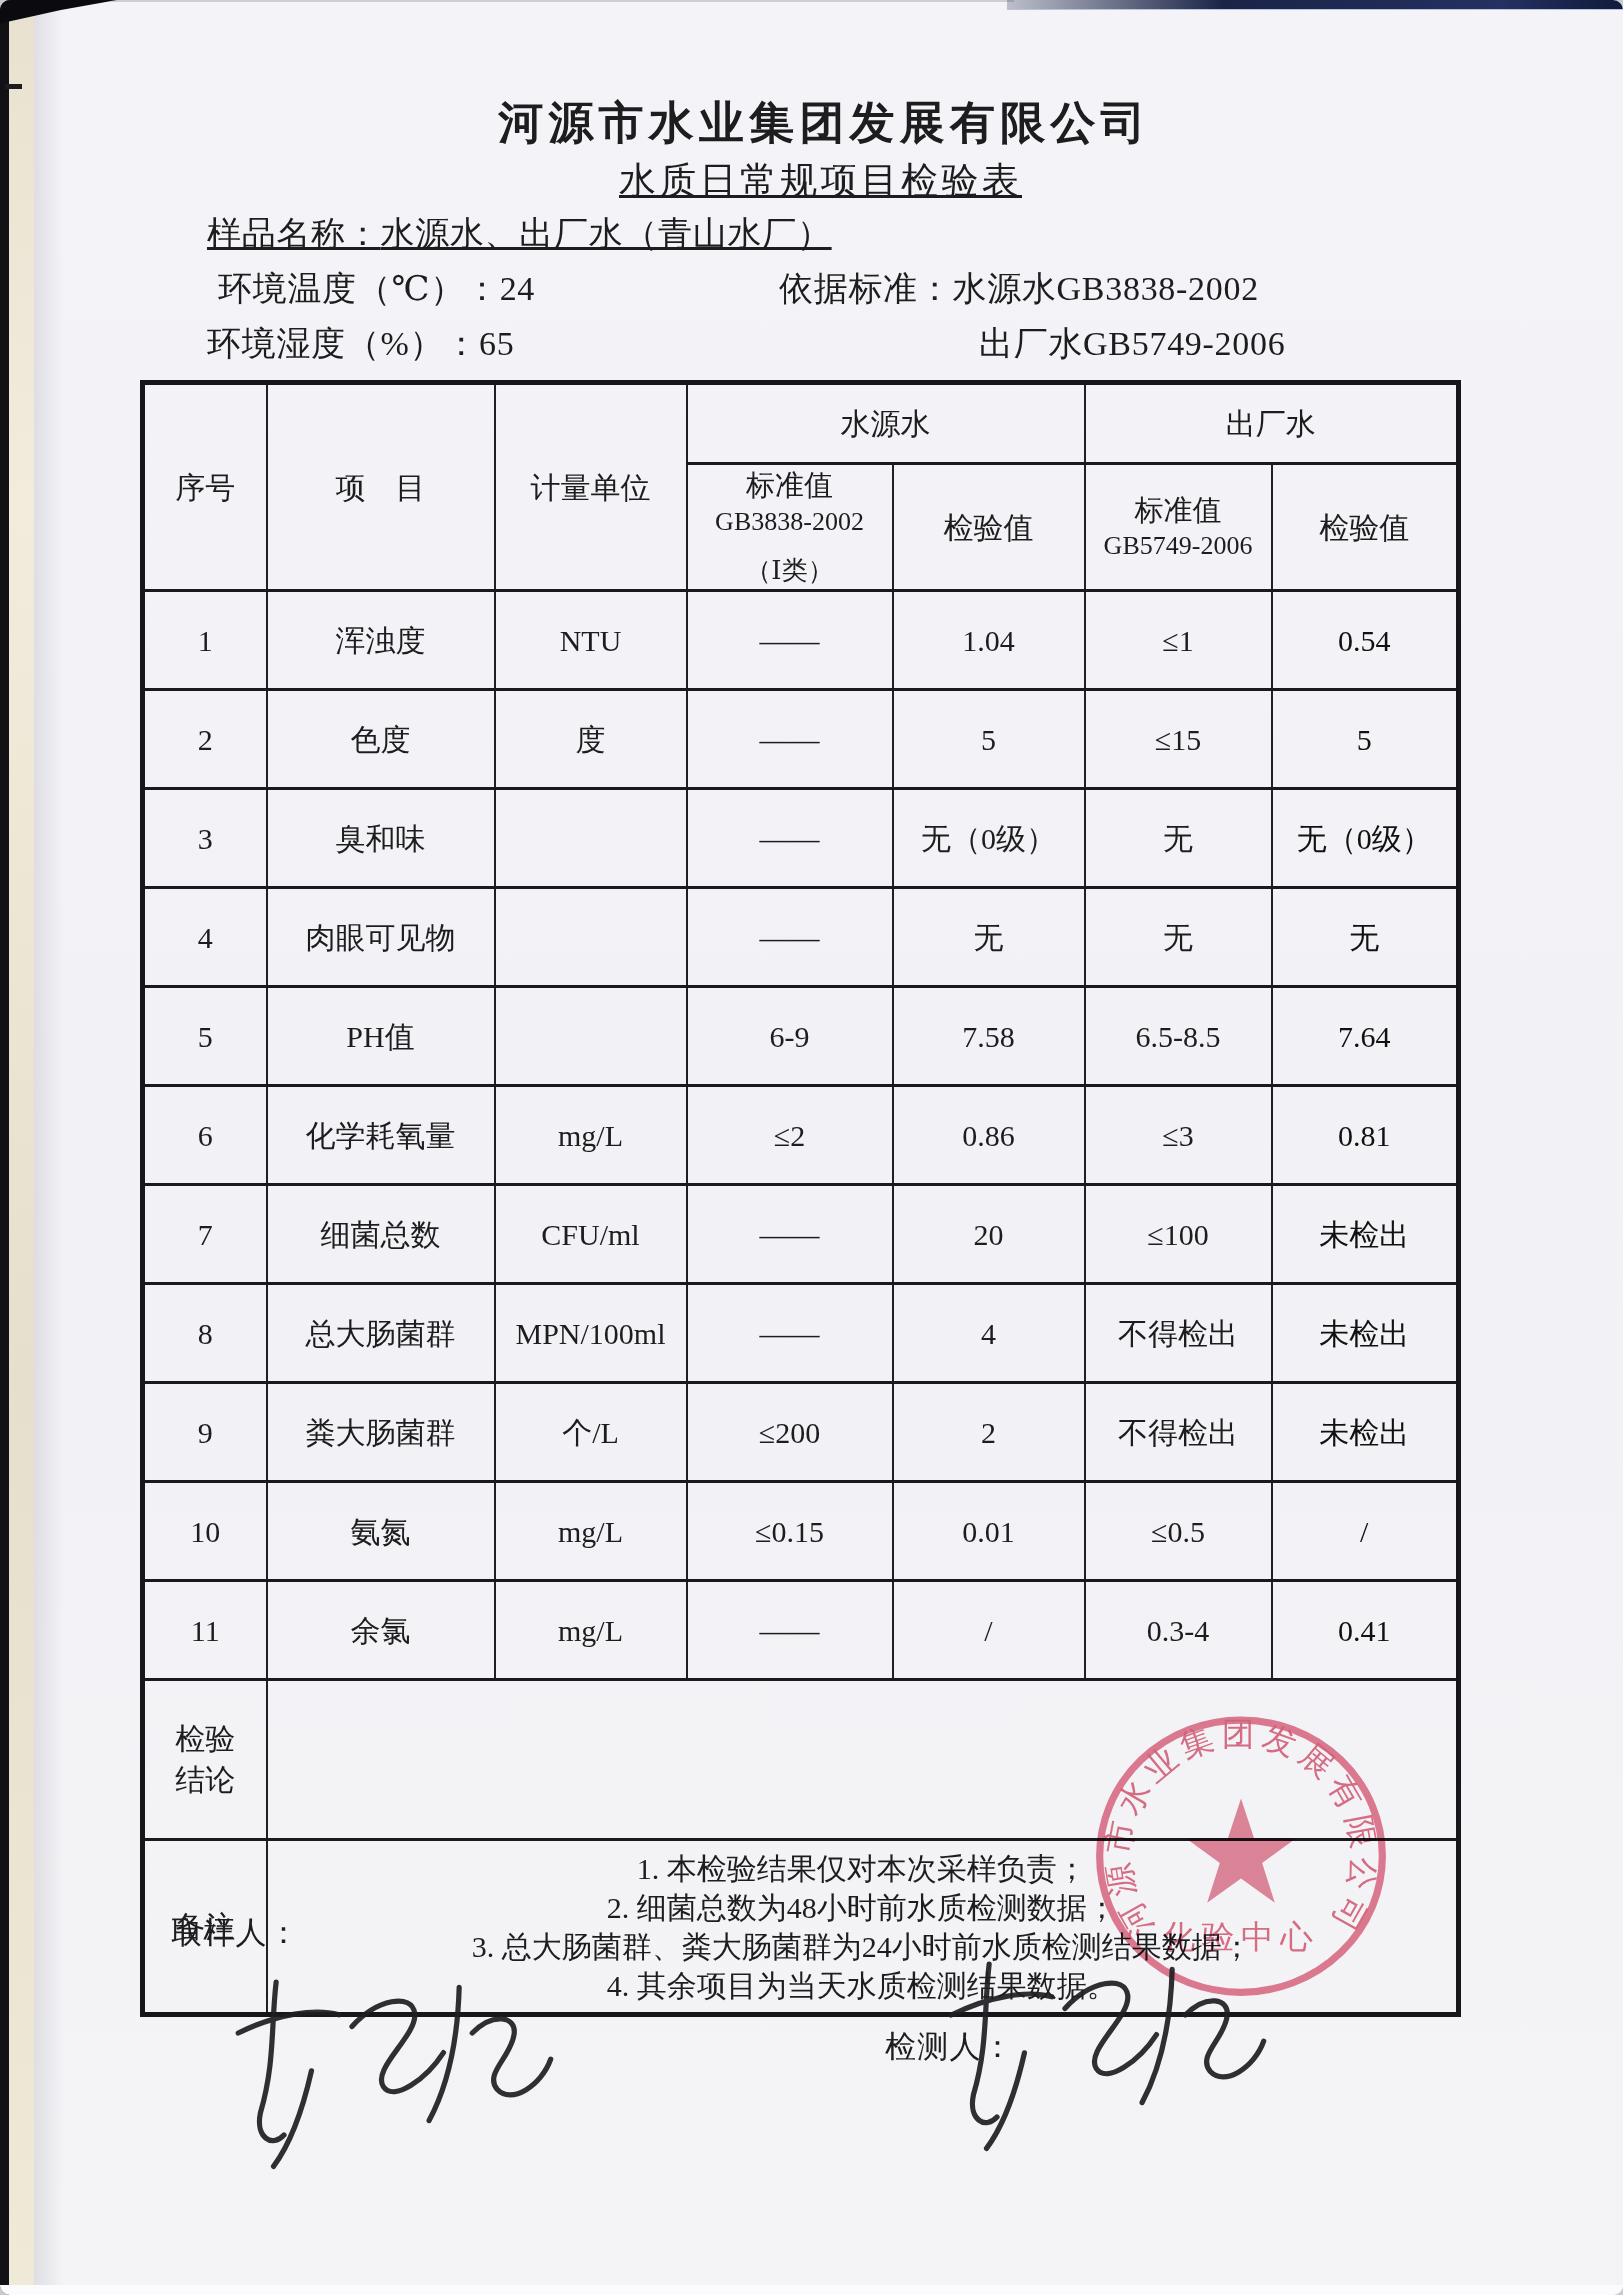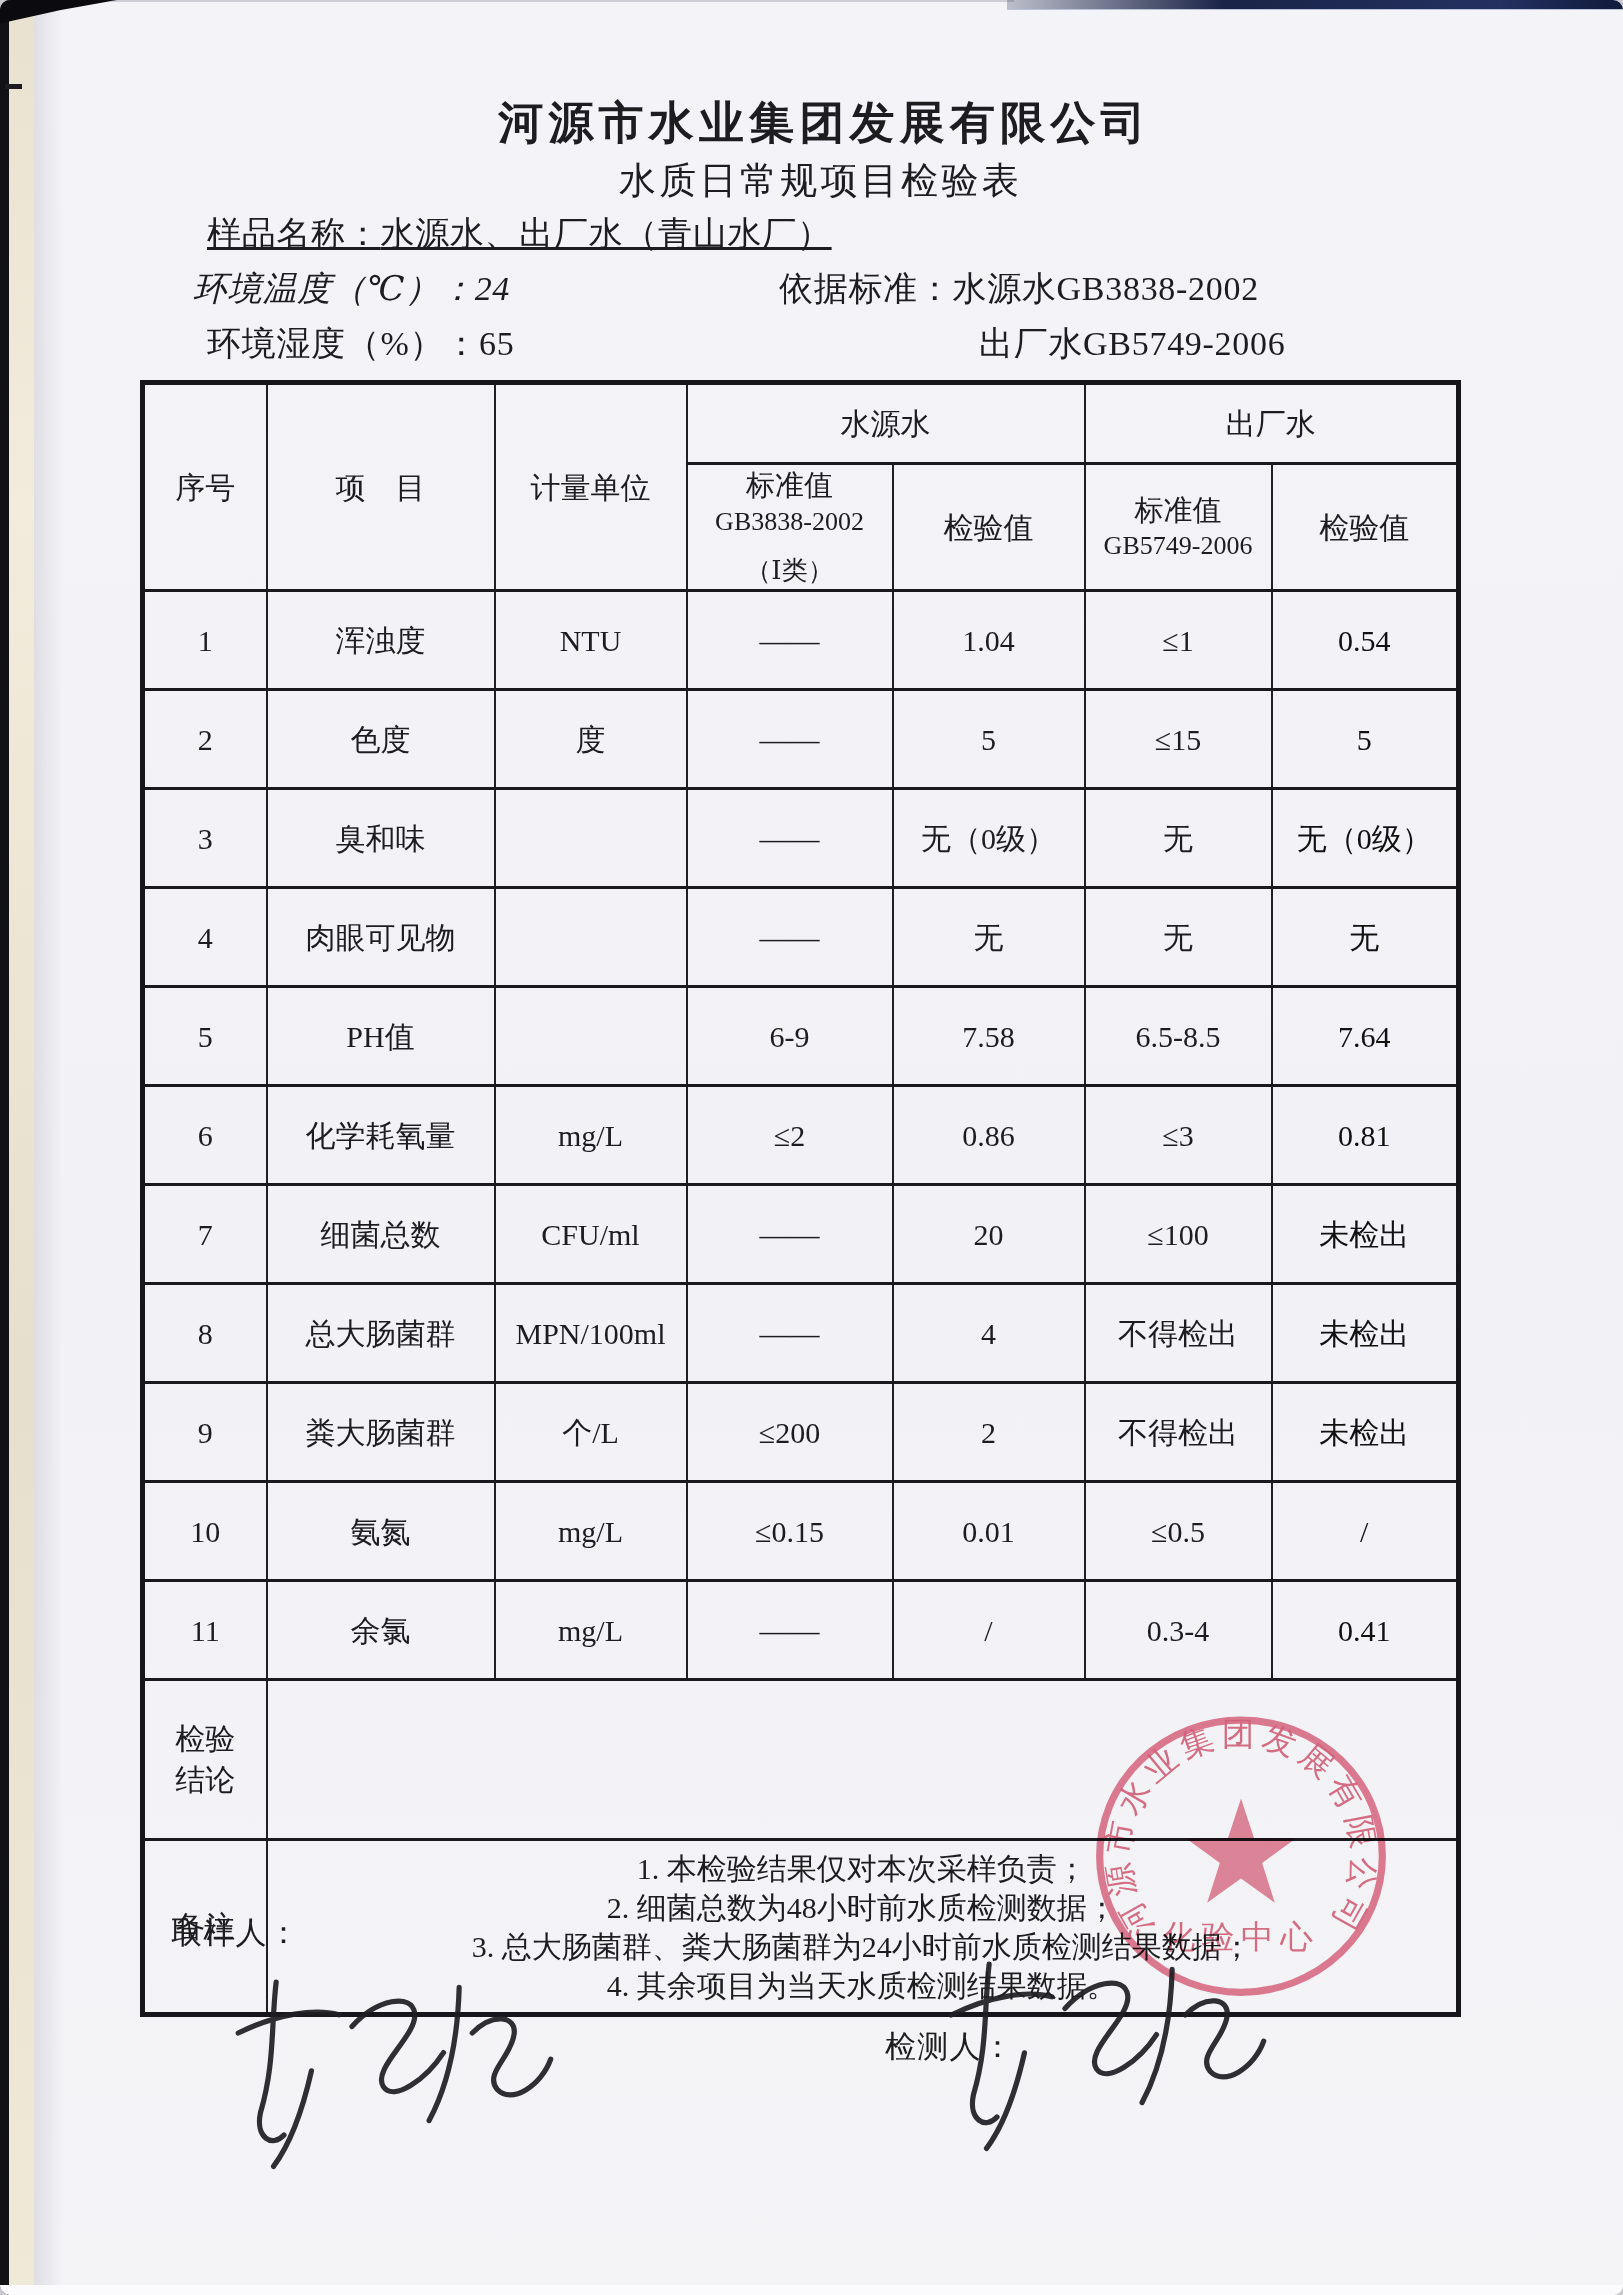--- a/index.html
+++ b/index.html
@@ -21,21 +21,21 @@
   .edge-top-navy{position:absolute;left:1007px;top:0;width:617px;height:9.2px;
     background:linear-gradient(90deg,rgba(24,32,66,.25),#1a2447 35%,#243161 80%,#101a3a);
     border-bottom:1.3px solid #b9c3de;}
   .edge-top-hairline{position:absolute;left:111px;top:0;width:903px;height:2px;background:rgba(90,95,110,.25);}
   .scan-dash{position:absolute;left:4.6px;top:84px;width:17px;height:4.6px;background:#1c1c20;}
   .edge-bottom{position:absolute;left:0;bottom:0;width:100%;height:10.5px;background:#fbfbfe;}
   
   .doc-title{position:absolute;left:0;top:93px;width:100%;text-align:center;
     font-size:45px;font-weight:bold;letter-spacing:5.2px;padding-left:26px;box-sizing:border-box;}
   .doc-subtitle{position:absolute;left:0;top:156px;width:100%;text-align:center;
-    font-size:37px;letter-spacing:3.3px;padding-left:18px;box-sizing:border-box;}
+    font-size:37px;letter-spacing:3.3px;padding-left:18px;box-sizing:border-box;text-decoration:underline;}
   .info{position:absolute;font-size:34px;letter-spacing:0.7px;white-space:nowrap;}
   
   table.report{
     position:absolute;left:140px;top:380px;width:1316px;
     border-collapse:collapse;table-layout:fixed;
     border:5.2px solid #17171b;
   }
   table.report th,table.report td{
     border-left:2px solid #1f1f24;border-right:2px solid #1f1f24;
     border-top:3.9px solid #1a1a1e;border-bottom:3.9px solid #1a1a1e;
@@ -75,21 +75,21 @@
   <div class="edge-top-navy"></div>
   <div class="scan-dash"></div>
   <div class="edge-bottom"></div>
 
   <div class="doc-title">河源市水业集团发展有限公司</div>
   <div class="doc-subtitle">水质日常规项目检验表</div>
 
   <div class="info" style="left:207px;top:211px;text-decoration:underline;">
     <span>样品名称：</span><span>水源水、出厂水（青山水厂）</span>
   </div>
-  <div class="info" style="left:193px;top:266px;font-style:italic;">
+  <div class="info" style="left:218px;top:266px;">
     <span>环境温度（℃）：</span><span>24</span>
   </div>
   <div class="info" style="left:779px;top:266px;">
     <span>依据标准：</span><span>水源水GB3838-2002</span>
   </div>
   <div class="info" style="left:207px;top:321px;text-align:right;">
     <span>环境湿度（%）：</span><span>65</span>
   </div>
   <div class="info" style="left:979px;top:321px;">
     <span>出厂水GB5749-2006</span>

